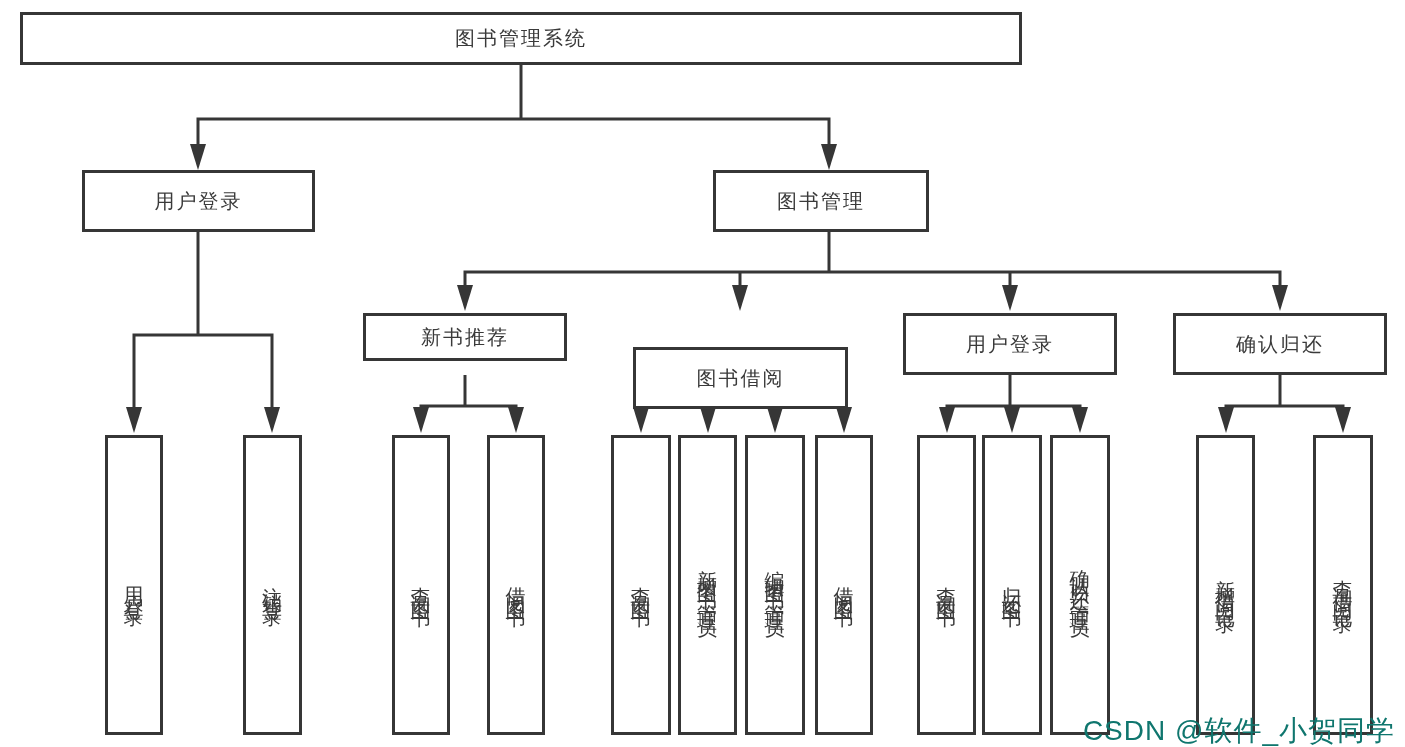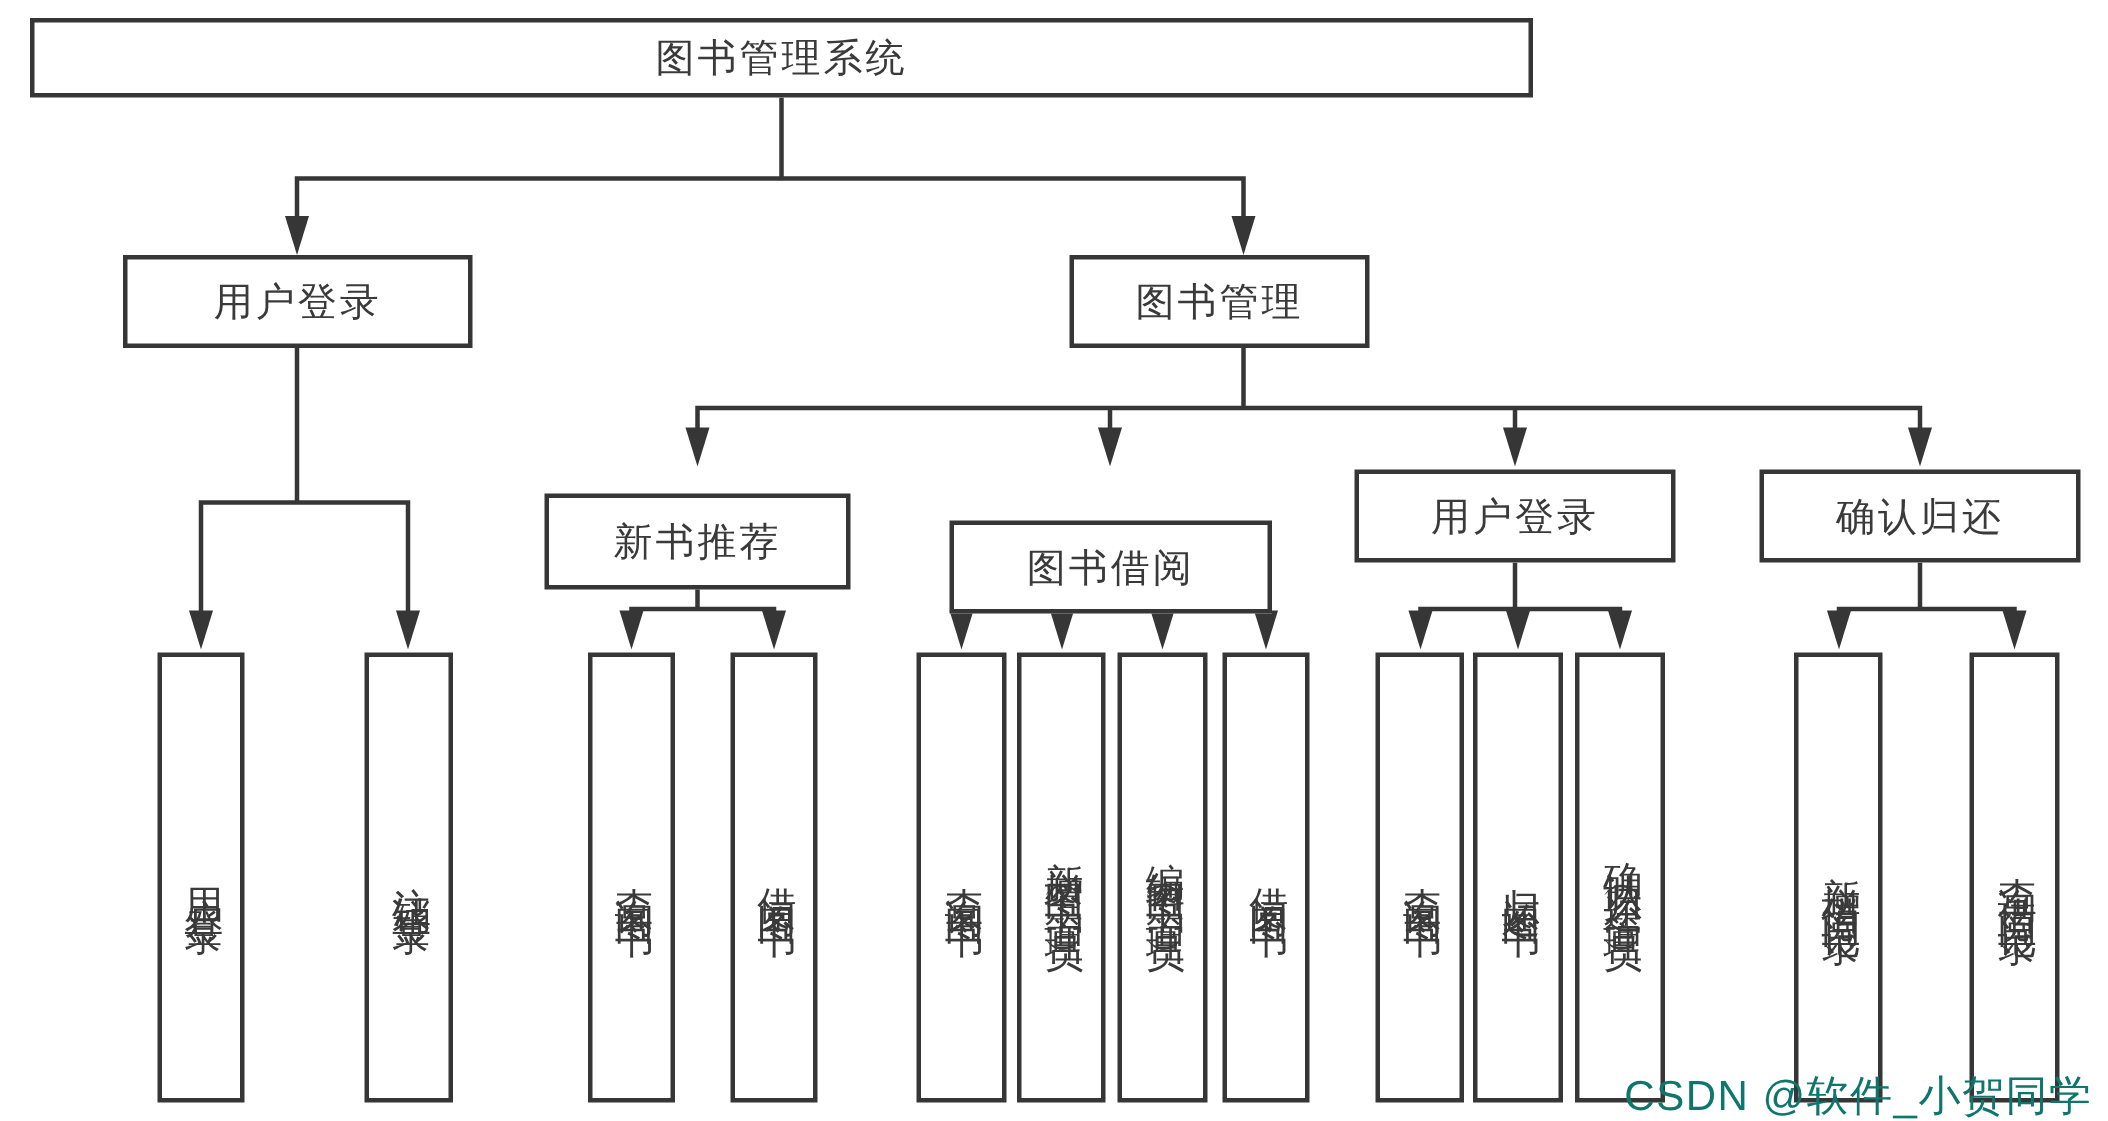--- a/index.html
+++ b/index.html
@@ -14,25 +14,24 @@
   }
   .wires { position: absolute; left: 0; top: 0; }
   .node {
     position: absolute;
     box-sizing: border-box;
     border: 3px solid #363636;
     background: #ffffff;
     display: flex;
     align-items: center;
     justify-content: center;
-    font-size: 26px;
+    font-size: 20px;
     letter-spacing: 2px;
     color: #3a3a3a;
     white-space: nowrap;
-    font-family: Liberation Mono, monospace;
   }
   .vnode .vtext {
     writing-mode: vertical-rl;
     text-orientation: mixed;
     letter-spacing: 7px;
     line-height: 1.1;
     white-space: nowrap;
   }
   .watermark {
     position: absolute;
@@ -101,25 +100,25 @@
     </g>
   </svg>
 
   <div class="node" style="left:20px; top:12px; width:1002px; height:53px;">
     <span>图书管理系统</span>
   </div>
 
   <div class="node" style="left:82px; top:170px; width:233px; height:62px;">
     <span>用户登录</span>
   </div>
-  <div class="node" style="left:713px; top:170px; width:200px; height:62px;justify-content:center;">
+  <div class="node" style="left:713px; top:170px; width:216px; height:62px;justify-content:center;">
     <span>图书管理</span>
   </div>
 
-  <div class="node" style="left:363px; top:329px; width:204px; height:64px;">
+  <div class="node" style="left:363px; top:313px; width:204px; height:48px;">
     <span>新书推荐</span>
   </div>
   <div class="node" style="left:633px; top:313px; width:215px; height:62px;margin-top:34px;">
     <span>图书借阅</span>
   </div>
   <div class="node" style="left:903px; top:313px; width:214px; height:62px;">
     <span>用户登录</span>
   </div>
   <div class="node" style="left:1173px; top:313px; width:214px; height:62px;">
     <span>确认归还</span>

